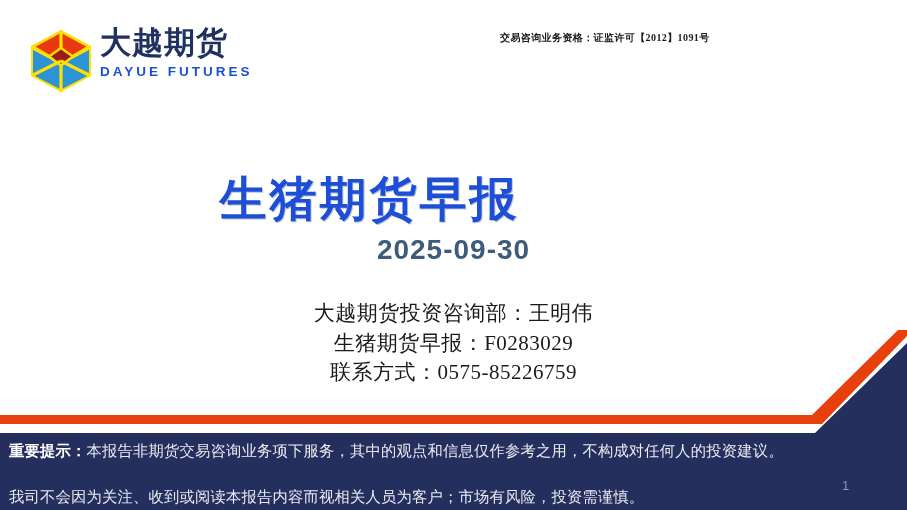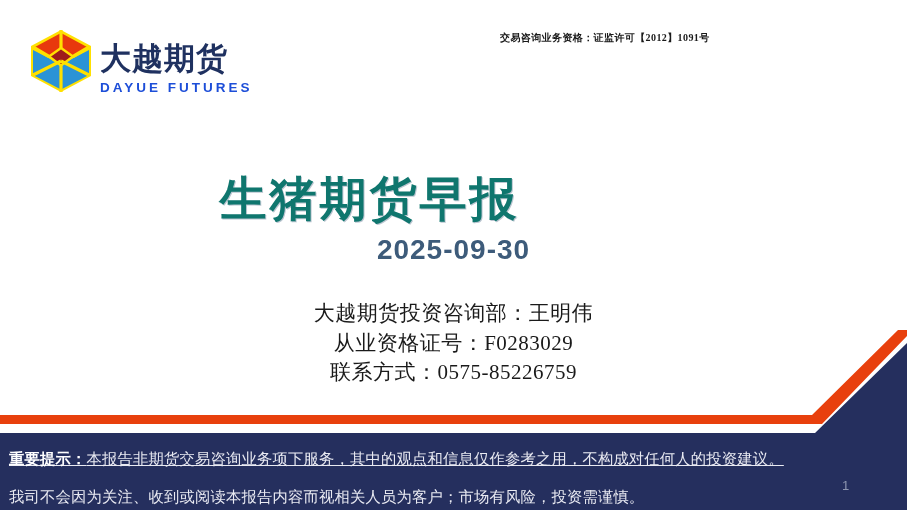--- a/index.html
+++ b/index.html
@@ -29,21 +29,21 @@
   .logo-mark {
     position: absolute;
     left: 0px;
     top: 2px;
     width: 66px;
     height: 66px;
   }
   .logo-text {
     position: absolute;
     left: 72px;
-    top: 16px;
+    top: 0;
     width: 140px;
   }
   .logo-cn {
     font-family: "Liberation Sans", "DejaVu Sans", sans-serif;
     font-weight: bold;
     font-size: 31px;
     letter-spacing: 1px;
     color: #1f3160;
     line-height: 34px;
     white-space: nowrap;
@@ -77,21 +77,21 @@
   .title-main {
     position: absolute;
     left: 0;
     top: 168px;
     width: 739px;
     text-align: center;
     font-family: Liberation Serif, serif;
     font-weight: bold;
     font-size: 47px;
     letter-spacing: 3px;
-    color: #0f766e;
+    color: #1d4ed8;
     text-shadow: 1px 1px 0 rgba(60,90,119,0.35);
   }
   .title-date {
     position: absolute;
     left: 0;
     top: 234px;
     width: 907px;
     text-align: center;
     font-family: "Liberation Sans", "DejaVu Sans", sans-serif;
     font-weight: bold;
@@ -140,21 +140,21 @@
   }
   .disc-line {
     position: absolute;
     left: 9px;
     font-family: "Liberation Serif", "DejaVu Serif", serif;
     font-size: 15.3px;
     color: #e9eaf2;
     letter-spacing: 0.2px;
     white-space: nowrap;
   }
-  .disc-line-1 { top: 15px; text-decoration: underline; }
+  .disc-line-1 { top: 7px; }
   .disc-line-2 { top: 53px; }
   .disc-strong {
     font-weight: bold;
     color: #ffffff;
   }
   .page-num {
     position: absolute;
     left: 842px;
     top: 44px;
     font-family: "Liberation Sans", "DejaVu Sans", sans-serif;
@@ -188,21 +188,21 @@
     </div>
   </div>
 
   <div class="qualification">交易咨询业务资格：证监许可【2012】1091号</div>
 
   <div class="title-main">生猪期货早报</div>
   <div class="title-date">2025-09-30</div>
 
   <div class="author-block">
     <div class="author-line">大越期货投资咨询部：王明伟</div>
-    <div class="author-line">从业资格证号：F0283029</div>
+    <div class="author-line">生猪期货早报：F0283029</div>
     <div class="author-line">联系方式：0575-85226759</div>
   </div>
 
   <div class="ribbon">
     <svg width="907" height="180" viewBox="0 0 907 180" xmlns="http://www.w3.org/2000/svg">
 
       <path d="M0,103 L815,103 L907,13 L907,180 L0,180 Z" fill="#252f5e"></path>
 
       <path d="M0,85 L812,85 L898,0 L907,0 L907,2 L820,94 L0,94 Z" fill="#e8400d"></path>
       <path d="M0,85 L813,85 L903,0 L907,0 L907,6 L822,94 L0,94 Z" fill="#e8400d"></path>

